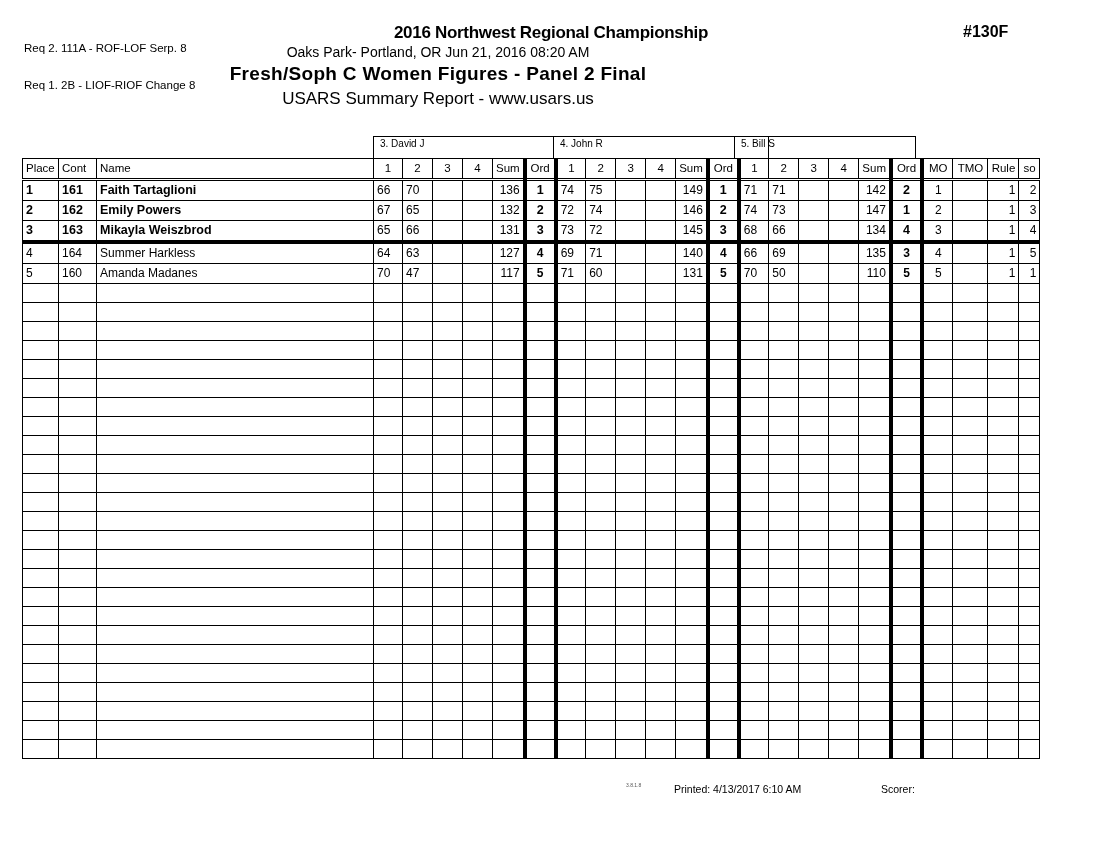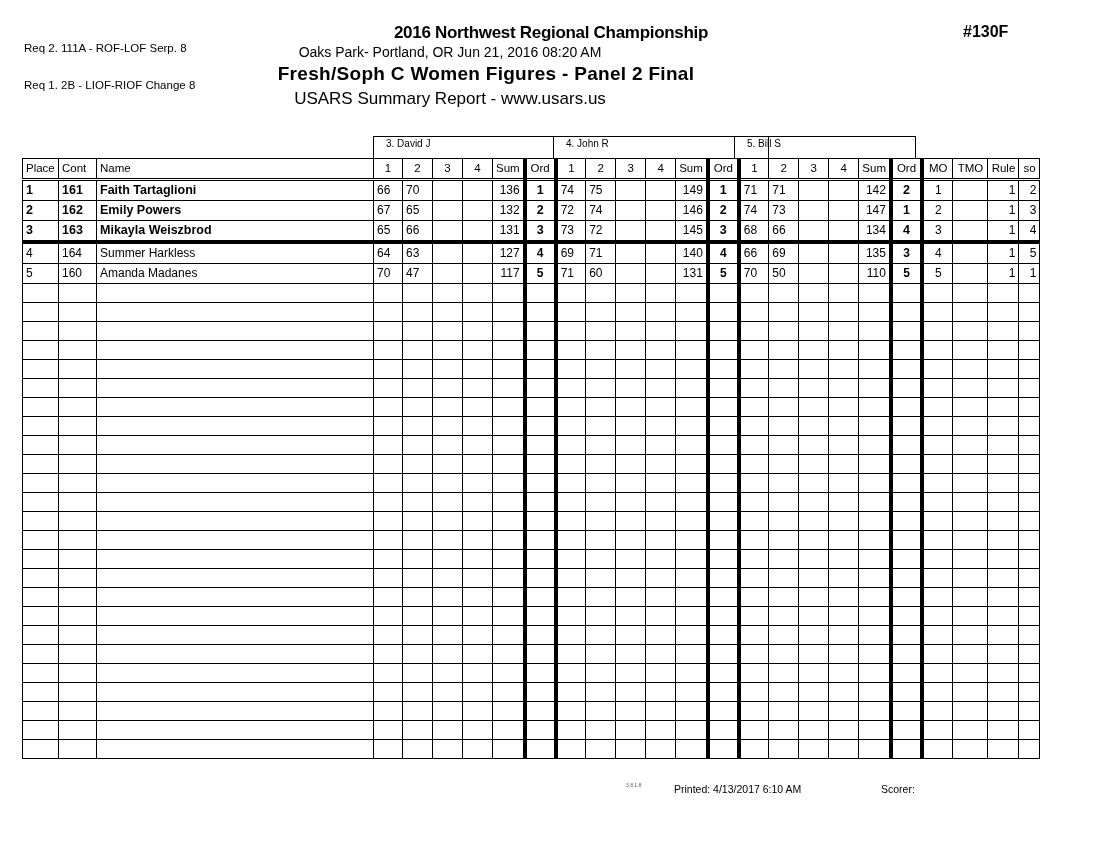--- a/index.html
+++ b/index.html
@@ -1,29 +1,29 @@
 <!DOCTYPE html>
 <html><head>
 <meta charset="utf-8">
 <style>
   html, body { margin:0; padding:0; background:#fff; }
   body { width:1100px; height:850px; position:relative; overflow:hidden;
          font-family:"Liberation Sans", sans-serif; color:#000; }
   .abs { position:absolute; }
   .req { left:24px; font-size:11.5px; line-height:14px; }
-  .center { left:12px; width:876px; text-align:center; }
+  .center { left:0; width:876px; text-align:center; }
   .t1 { top:23px; font-size:17px; font-weight:bold; letter-spacing:-0.3px; left:0; width:1102px; }
   .t2 { top:44px; font-size:14px; }
-  .t3 { top:63px; font-size:19px; font-weight:bold; letter-spacing:0.3px;padding-left:36px; }
+  .t3 { top:63px; font-size:19px; font-weight:bold; letter-spacing:0.3px; }
   .t4 { top:89px; font-size:17px; }
   .evt { left:963px; top:23px; font-size:16px; font-weight:bold; }
 
   .judge-hdr { position:absolute; top:136px; height:22px; border-top:1px solid #000;
                border-left:1px solid #000; border-right:1px solid #000;
-               font-size:10px; padding-left:12px; box-sizing:border-box; line-height:13px; }
+               font-size:10px; padding-left:6px; box-sizing:border-box; line-height:13px; }
 
   table.grid { position:absolute; left:22px; top:158px; border-collapse:collapse; table-layout:fixed; }
   table.grid td { border:1px solid #000; height:19px; padding:0 3px; font-size:12px;
                   white-space:nowrap; overflow:hidden; box-sizing:border-box; line-height:19px; }
   table.grid tr.hdr td { font-size:11.5px; border-bottom:3px double #000;margin-left:42px; }
   table.grid td.c { text-align:center; }
   table.grid td.r { text-align:right; }
   table.grid td.thickL { border-left:4px solid #000; }
   table.grid td.bold { font-weight:bold; }
   table.grid tr.top3 td { font-weight:bold; font-size:12.5px; }

